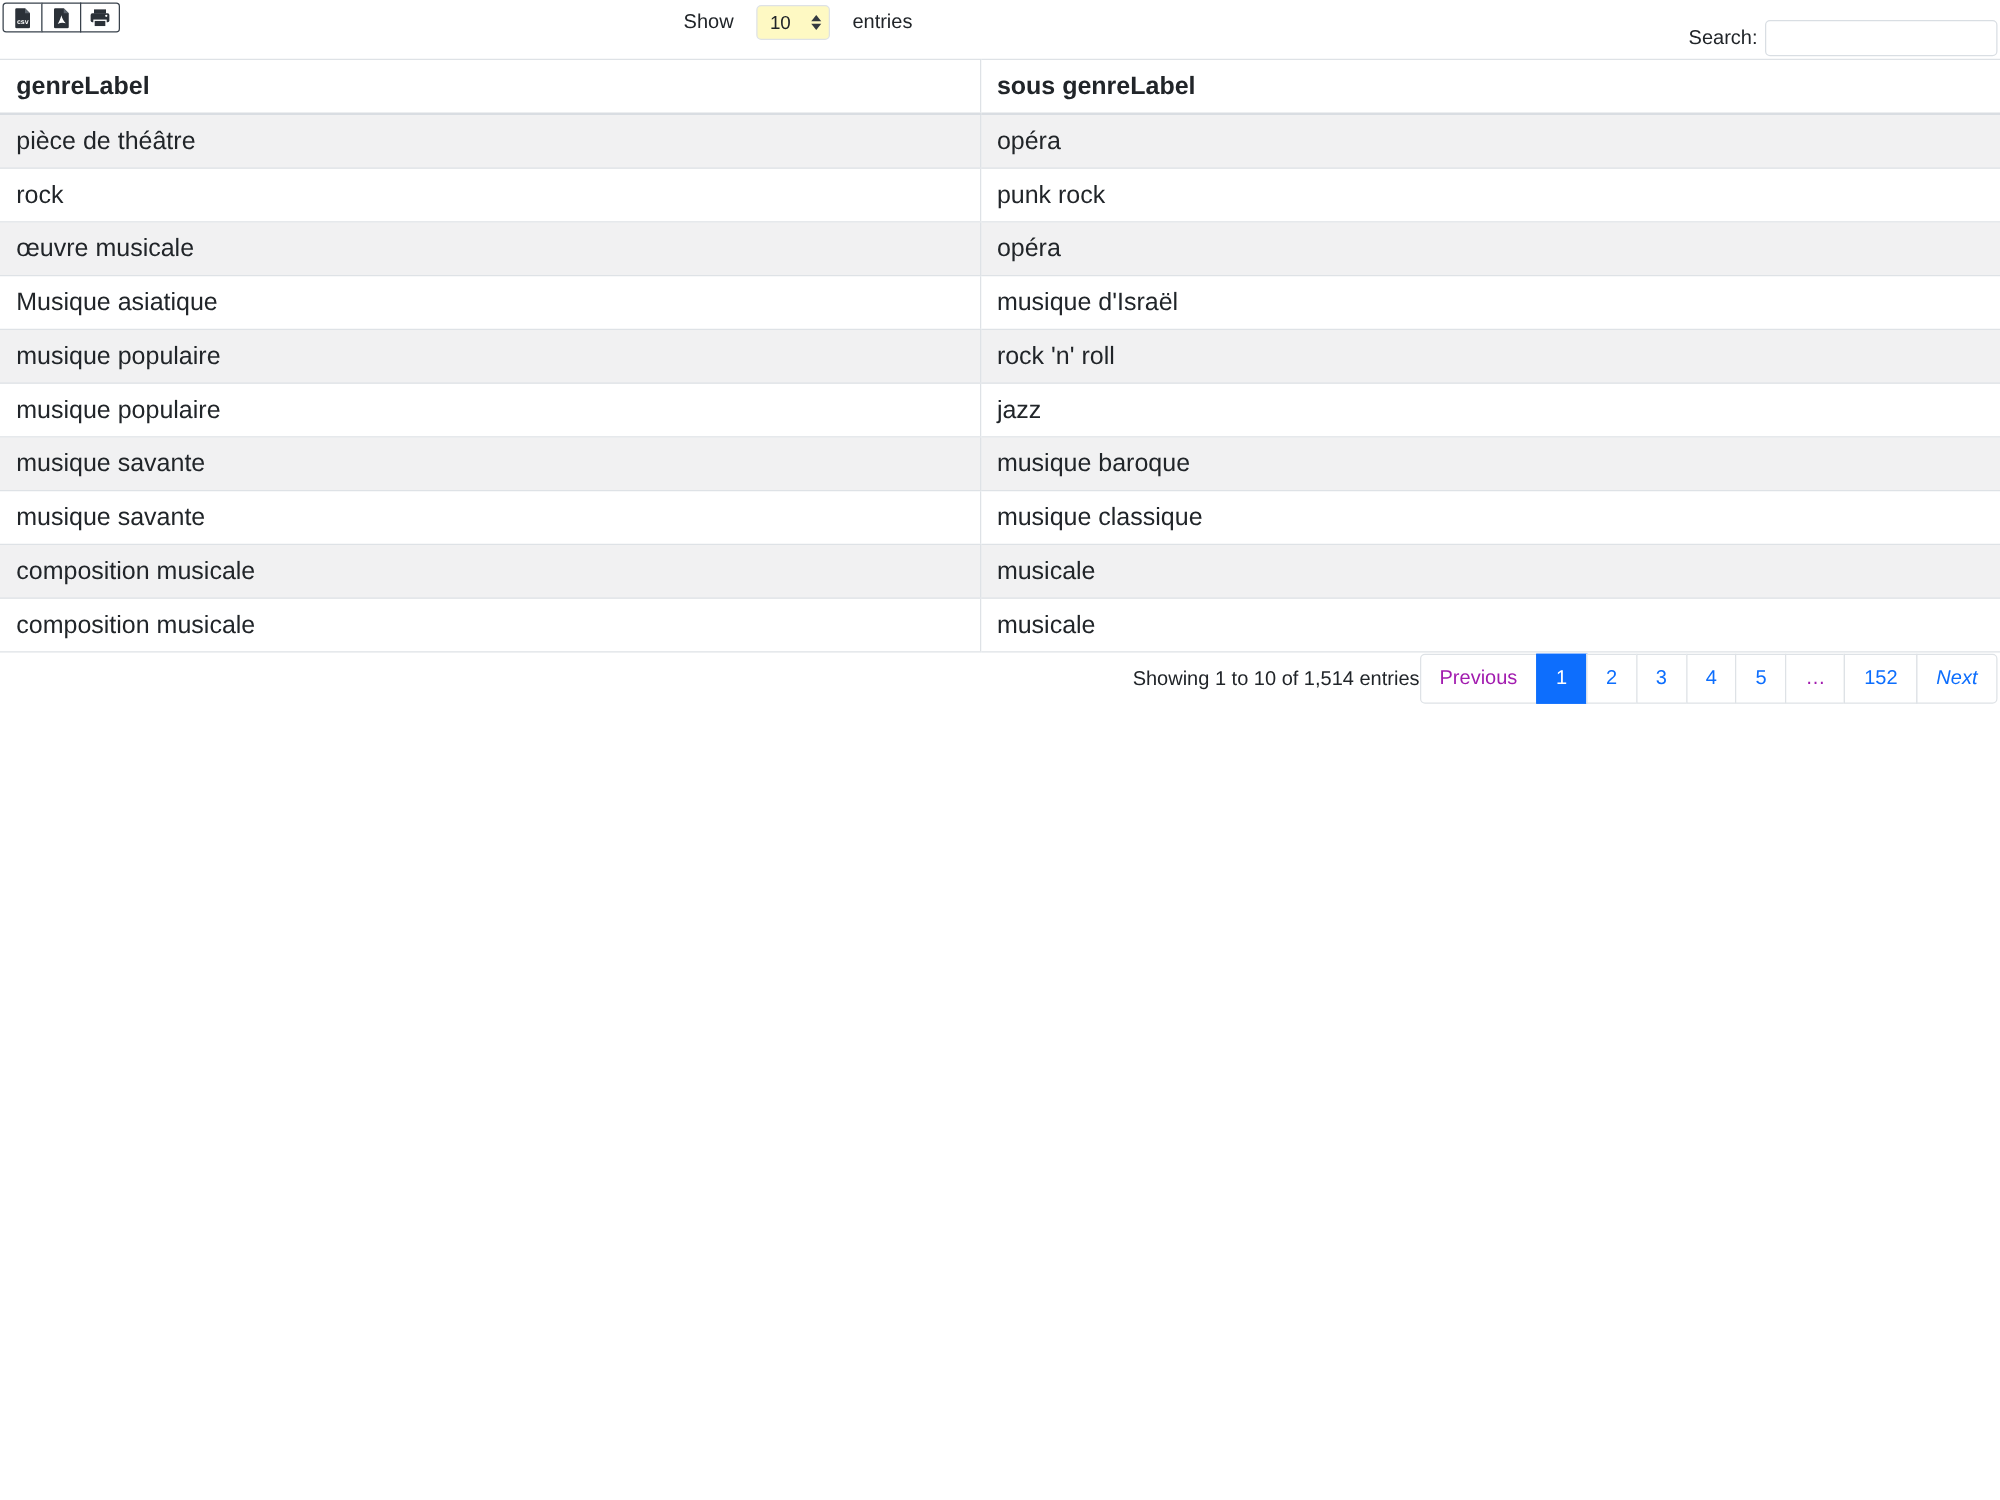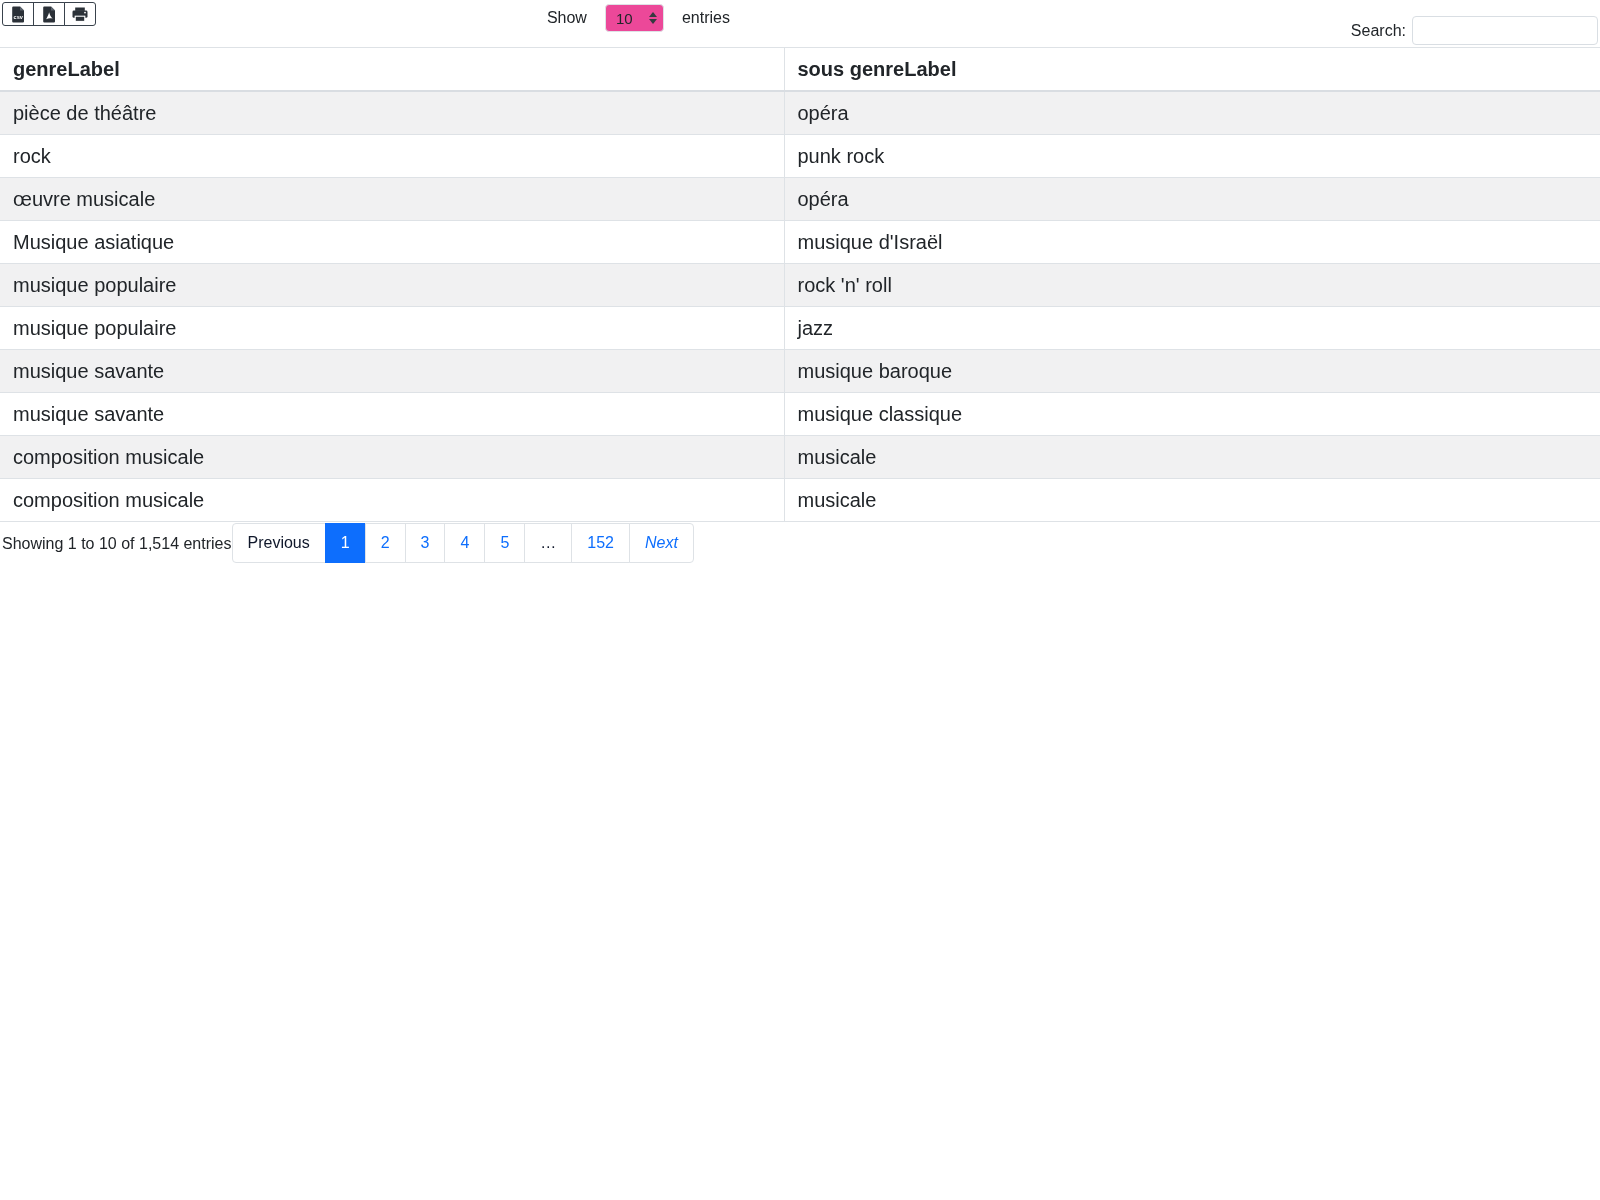--- a/index.html
+++ b/index.html
@@ -46,21 +46,21 @@
     margin-right: 170px;
   }
   .select-wrap { position: relative; display: inline-block; }
   .length-select {
     -webkit-appearance: none;
     appearance: none;
     width: 59px;
     height: 28px;
     border: 1px solid #dee2e6;
     border-radius: 4px;
-    background: #ec4899;
+    background: #fef9c3;
     color: #212529;
     font-family: "Liberation Sans", sans-serif;
     font-size: 15px;
     padding: 0 20px 0 10px;
   }
   .select-caret {
     position: absolute;
     right: 7px; top: 50%;
     transform: translateY(-50%);
     display: flex; flex-direction: column; gap: 2px;
@@ -111,21 +111,21 @@
   }
   table.data-table th:first-child, table.data-table td:first-child { width: 49%; }
   table.data-table th + th, table.data-table td + td { border-left: 1px solid #dee2e6; }
   table.data-table tbody td { border-bottom: 1px solid #dee2e6; }
   table.data-table tbody tr:nth-child(odd) { background: #f1f1f2; }
   table.data-table tbody tr:nth-child(even) { background: #ffffff; }
 
   
   .bottom-bar {
     display: flex;
-    justify-content: flex-start;
+    justify-content: flex-end;
     align-items: flex-start;
     padding: 0 2px;
   }
   .table-info { padding-top: 13px; }
 
   ul.pagination {
     display: flex;
     list-style: none;
     margin: 1px 0 0 0;
     padding: 0;
@@ -138,21 +138,21 @@
     margin-left: -1px;
     background: #fff;
     color: #0d6efd;
     text-decoration: none;
     font-size: 16px;
     cursor: pointer;
     white-space: nowrap;
   }
   li:first-child .page-link { border-radius: 4px 0 0 4px; margin-left: 0; }
   li:last-child  .page-link { border-radius: 0 4px 4px 0; font-style: italic; }
-  .page-item.muted .page-link { color: #0f172a; cursor: default; }
+  .page-item.muted .page-link { color: #a21caf; cursor: default; }
   .page-item.active .page-link {
     background: #0d6efd;
     border-color: #0d6efd;
     color: #fff;
   }
 
   .icon-svg { display: block; }
 </style>
 </head>
 <body>

